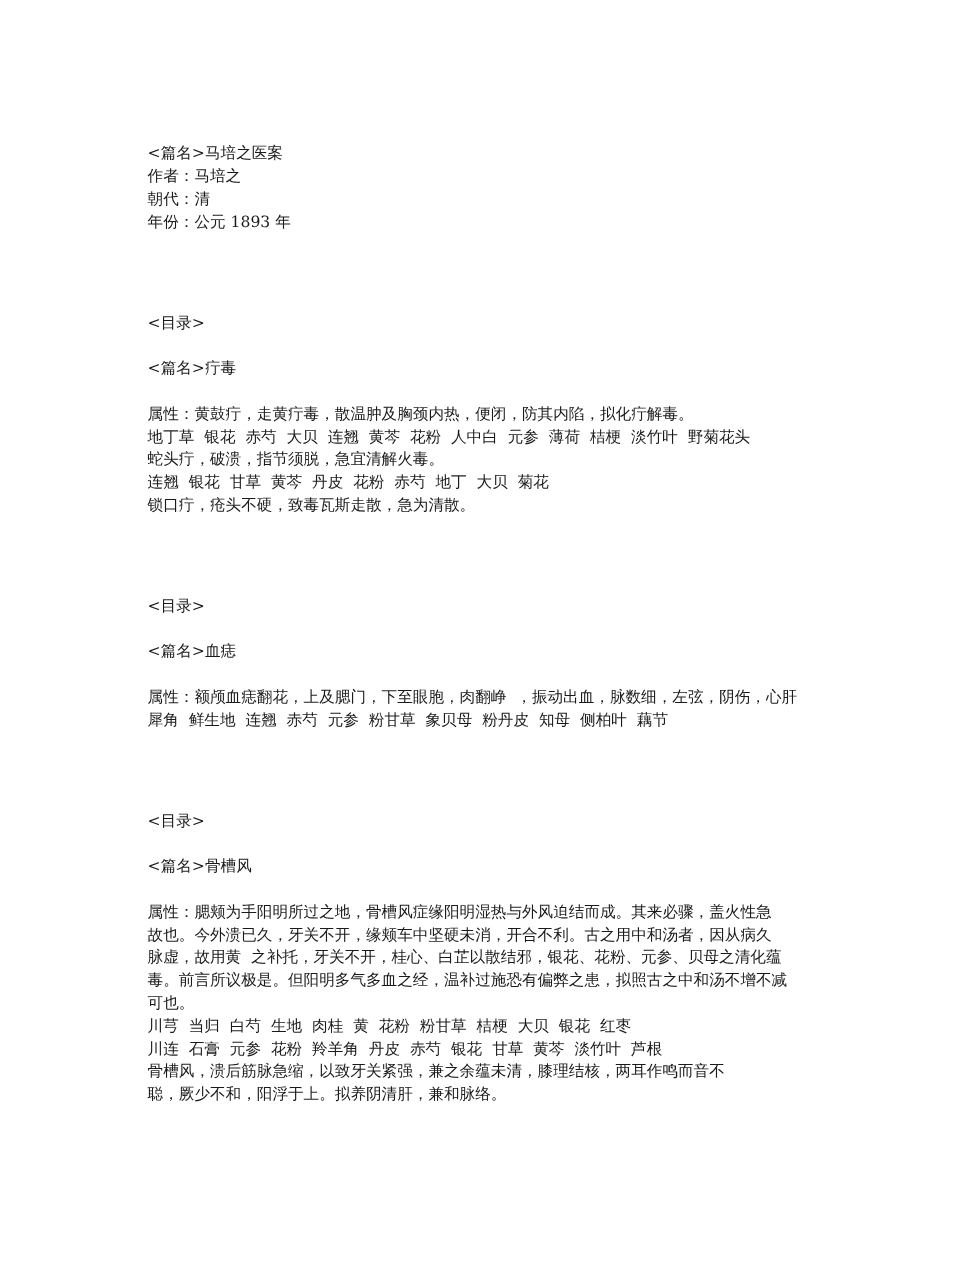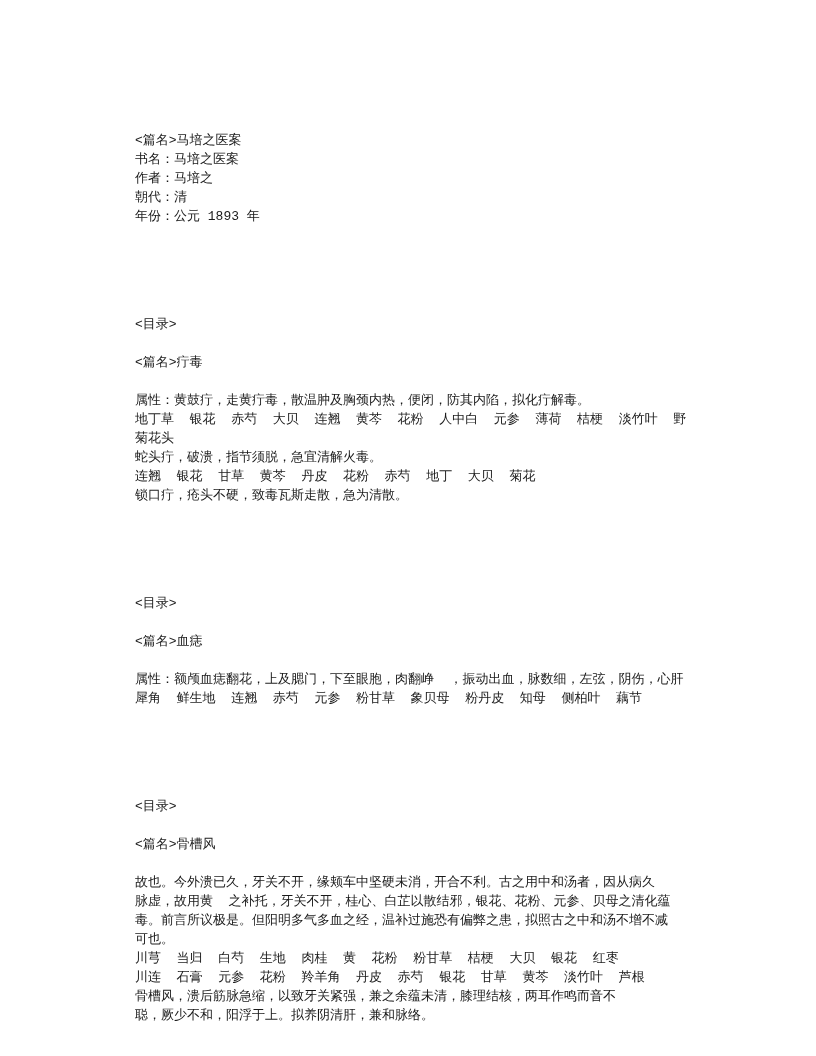--- a/index.html
+++ b/index.html
@@ -23,30 +23,29 @@
       font-size: 13px;
       line-height: 19px;
     }
     .line {
       white-space: pre-wrap;
       margin: 0;
       min-height: 19px;
     }
     .gap-lg { height: 57px; }
     .gap-sm { height: 19px; }
-    .section { margin: 16px; font-family: Liberation Mono, monospace; }
+    .section { margin: 4px; }
   </style>
 </head>
 <body>
 
 <div class="page">
 
   <div class="section">
     <p class="line">&lt;篇名&gt;马培之医案</p>
-    <p class="line">书名：马培之医案</p>
     <p class="line">作者：马培之</p>
     <p class="line">朝代：清</p>
     <p class="line">年份：公元 1893 年</p>
   </div>
 
   <div class="gap-lg" style="height:57px"></div>
 
   <div class="section">
     <p class="line">&lt;目录&gt;</p>
     <div class="gap-sm"></div>
@@ -70,20 +69,21 @@
     <p class="line">犀角  鲜生地  连翘  赤芍  元参  粉甘草  象贝母  粉丹皮  知母  侧柏叶  藕节</p>
   </div>
 
   <div class="gap-lg" style="height:57px"></div>
 
   <div class="section">
     <p class="line">&lt;目录&gt;</p>
     <div class="gap-sm"></div>
     <p class="line">&lt;篇名&gt;骨槽风</p>
     <div class="gap-sm"></div>
+    <p class="line">属性：腮颊为手阳明所过之地，骨槽风症缘阳明湿热与外风迫结而成。其来必骤，盖火性急</p>
     <p class="line">故也。今外溃已久，牙关不开，缘颊车中坚硬未消，开合不利。古之用中和汤者，因从病久</p>
     <p class="line">脉虚，故用黄  之补托，牙关不开，桂心、白芷以散结邪，银花、花粉、元参、贝母之清化蕴</p>
     <p class="line">毒。前言所议极是。但阳明多气多血之经，温补过施恐有偏弊之患，拟照古之中和汤不增不减</p>
     <p class="line">可也。</p>
     <p class="line">川芎  当归  白芍  生地  肉桂  黄  花粉  粉甘草  桔梗  大贝  银花  红枣</p>
     <p class="line">川连  石膏  元参  花粉  羚羊角  丹皮  赤芍  银花  甘草  黄芩  淡竹叶  芦根</p>
     <p class="line">骨槽风，溃后筋脉急缩，以致牙关紧强，兼之余蕴未清，膝理结核，两耳作鸣而音不</p>
     <p class="line">聪，厥少不和，阳浮于上。拟养阴清肝，兼和脉络。</p>
   </div>
 

